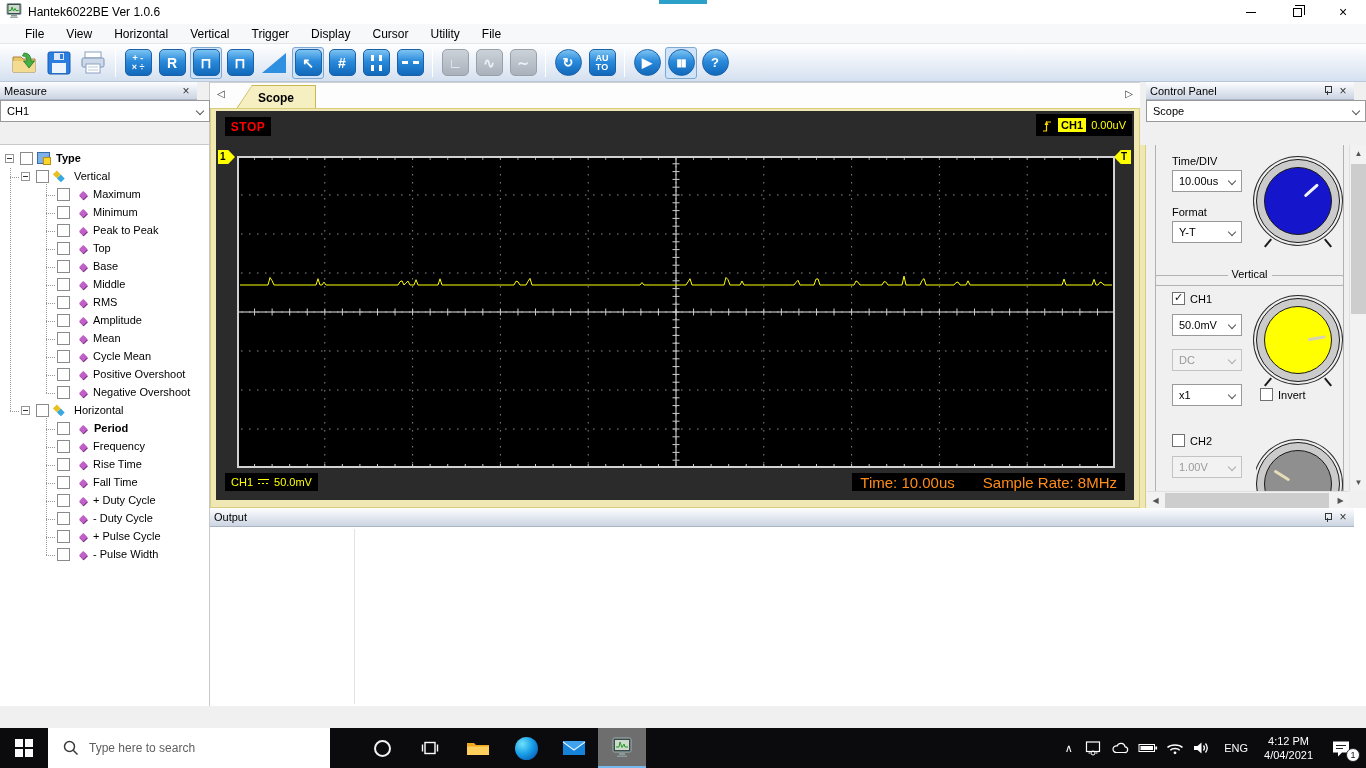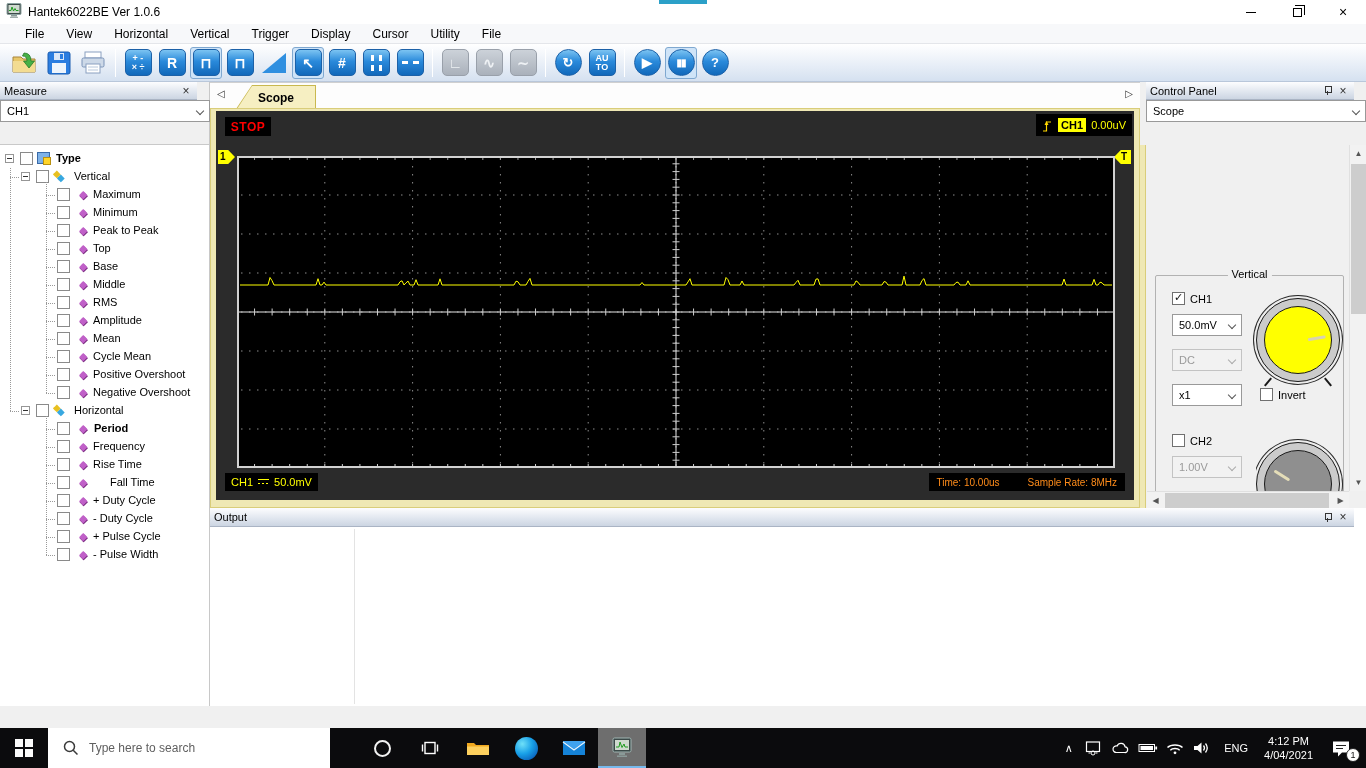--- a/index.html
+++ b/index.html
@@ -73,21 +73,21 @@
   .trig-read{position:absolute;right:2px;top:3px;height:22px;background:#000;display:flex;align-items:center;gap:5px;padding:0 6px;}
   .ch-badge{background:#ffff00;color:#000;font-size:11px;font-weight:bold;padding:0 3px;line-height:14px;}
   .trig-val{color:#ffff00;font-size:11px;}
   .gridwrap{position:absolute;left:21px;top:45px;width:878px;height:312px;}
   .mark1{position:absolute;left:2px;top:39px;width:17px;height:14px;background:#ffff00;clip-path:polygon(0 0,60% 0,100% 50%,60% 100%,0 100%);font-size:10px;font-weight:bold;padding-left:2px;line-height:14px;}
   .markT{position:absolute;right:3px;top:39px;width:17px;height:14px;background:#ffff00;clip-path:polygon(40% 0,100% 0,100% 100%,40% 100%,0 50%);font-size:10px;font-weight:bold;padding-left:7px;line-height:14px;}
   .chread{position:absolute;left:9px;bottom:9px;height:18px;background:#000;color:#ffff00;font-size:11px;display:flex;align-items:center;gap:5px;padding:0 6px;}
   .coup{position:relative;width:11px;height:8px;}
   .coup::before{content:"";position:absolute;left:0;top:1px;width:11px;height:1px;background:#ffff00;}
   .coup::after{content:"";position:absolute;left:0;top:5px;width:11px;height:1px;background:repeating-linear-gradient(90deg,#ffff00 0 2px,transparent 2px 4px);}
-  .timeread{position:absolute;right:9px;bottom:9px;height:18px;background:#000;color:#ff8c1a;font-size:10px;display:flex;align-items:center;gap:28px;padding:0 8px;}
+  .timeread{position:absolute;right:9px;bottom:9px;height:18px;background:#000;color:#ff8c1a;font-size:15px;display:flex;align-items:center;gap:28px;padding:0 8px;}
   
   .cpanel{position:absolute;left:1140px;top:82px;width:226px;height:426px;background:#f0f0f0;}
   .cpanel .phead{left:6px;}
   .cream-edge{position:absolute;left:0;top:63px;width:6px;bottom:0;background:#efe8b4;border-right:1px solid #d9cd7a;}
   .cp-content{position:absolute;left:7px;top:63px;right:17px;bottom:17px;background:#f0f0f0;overflow:hidden;}
   .group{position:absolute;left:8px;right:5px;border:1px solid #b2b2b2;border-radius:2px;}
   .group .glabel{position:absolute;top:-8px;left:50%;transform:translateX(-50%);background:#f0f0f0;padding:0 4px;font-size:11px;white-space:nowrap;}
   .flabel{position:absolute;font-size:11px;}
   .cbrow{position:absolute;display:flex;align-items:center;gap:5px;font-size:11px;}
   .cb2{position:relative;width:13px;height:13px;background:#fff;border:1px solid #707070;}
@@ -413,21 +413,21 @@
         <div class="trow" style="top: 311px;">
           <span class="stub" style="left: 46px; width: 9px;"></span>
           <span class="cbx" style="left: 57px;"></span>
           <span class="diam" style="left: 79px;">◆</span>
           <span class="lbl" style="left: 93px;">Rise Time</span>
         </div>
         <div class="trow" style="top: 329px;">
           <span class="stub" style="left: 46px; width: 9px;"></span>
           <span class="cbx" style="left: 57px;"></span>
           <span class="diam" style="left: 79px;">◆</span>
-          <span class="lbl" style="left: 110px;">Fall Time</span>
+          <span class="lbl" style="left: 93px;">Fall Time</span>
         </div>
         <div class="trow" style="top: 347px;">
           <span class="stub" style="left: 46px; width: 9px;"></span>
           <span class="cbx" style="left: 57px;"></span>
           <span class="diam" style="left: 79px;">◆</span>
           <span class="lbl" style="left: 93px;">+ Duty Cycle</span>
         </div>
         <div class="trow" style="top: 365px;">
           <span class="stub" style="left: 46px; width: 9px;"></span>
           <span class="cbx" style="left: 57px;"></span>
@@ -710,20 +710,37 @@
       <span class="px">×</span>
     </div>
     <div class="combo" style="left:6px;top:18px;width:220px;">
       <span>Scope</span>
         <span class="chev"></span>
     </div>
     <div class="cream-edge"></div>
 
     <div class="cp-content">
 
+      <div class="group" style="top:-9px;height:150px;">
+
+        <span class="flabel" style="left:16px;top:18px;">Time/DIV</span>
+        <div class="combo" style="left:16px;top:33px;width:70px;">
+          <span>10.00us</span>
+            <span class="chev"></span>
+        </div>
+        <span class="flabel" style="left:16px;top:69px;">Format</span>
+        <div class="combo" style="left:16px;top:84px;width:70px;">
+          <span>Y-T</span>
+            <span class="chev"></span>
+        </div>
+        <div class="knob" style="left:100px;top:22px;">
+          <div class="face" style="background:#1515cc;"></div>
+          <div class="ind" style="background:#f2f2f2;transform:rotate(-42deg) translateX(9px);"></div>
+        </div>
+      </div>
 
       <div class="group" style="top:130px;height:330px;">
         <span class="glabel">Vertical</span>
         <div class="cbrow" style="left:16px;top:16px;">
           <span class="cb2 chk"></span>
           <span>CH1</span>
         </div>
         <div class="combo" style="left:16px;top:38px;width:70px;">
           <span>50.0mV</span>
             <span class="chev"></span>

